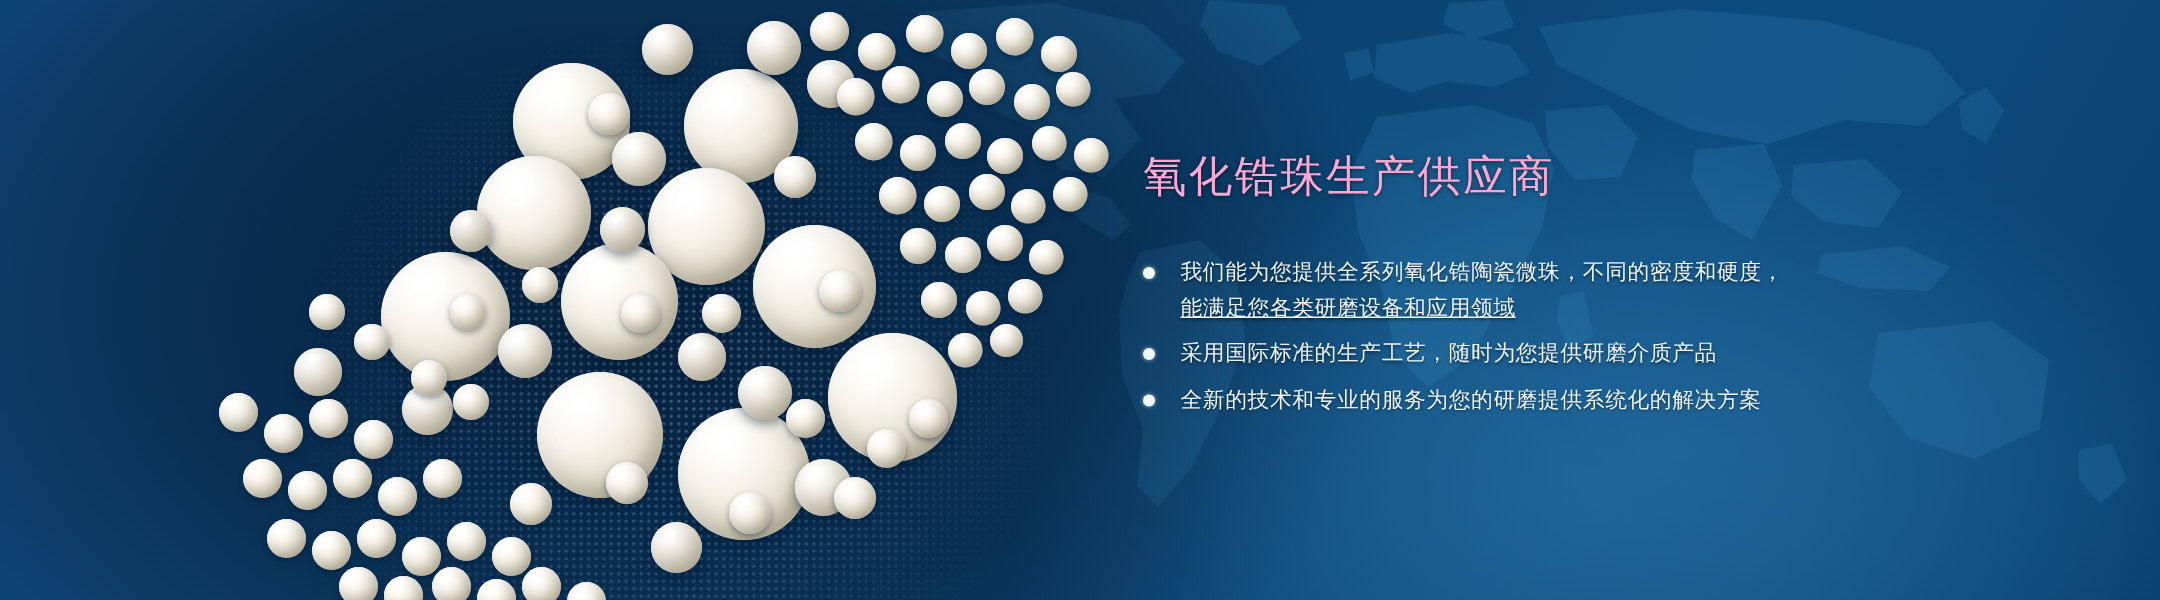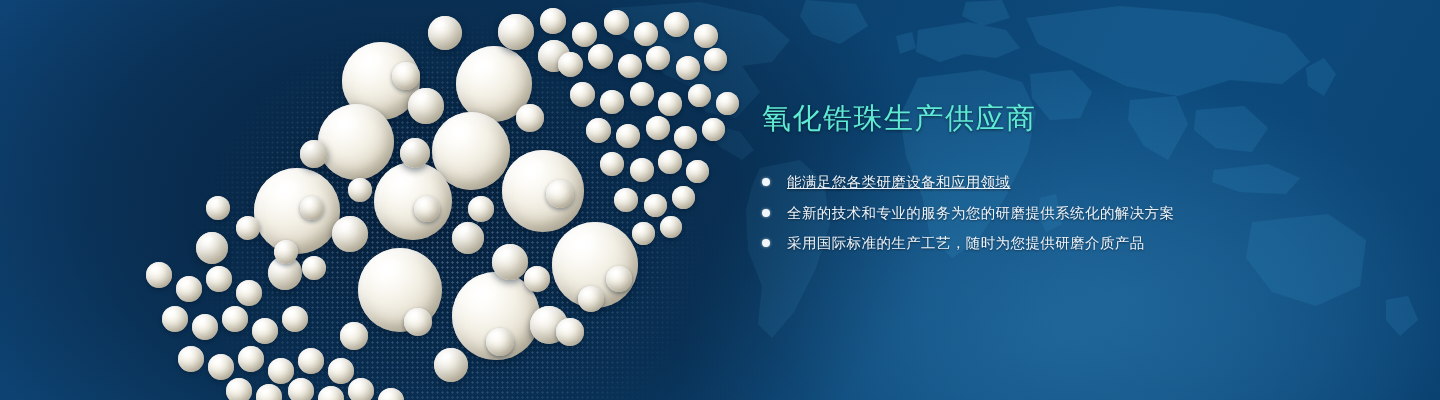--- a/index.html
+++ b/index.html
@@ -73,21 +73,21 @@
   #copy{
     position:absolute;
     left:762px;top:100px;
     width:520px;
   }
   #headline{
     margin:0;
     font-size:29px;
     font-weight:400;
     letter-spacing:1.5px;
-    color:#5eead4;
+    color:#f9a8d4;
     line-height:1.28;
     text-shadow:0 1px 3px rgba(0,0,0,.55);
     white-space:nowrap;
   }
   #bullets{
     list-style:none;
     margin:34px 0 0 0;padding:0;
   }
   #bullets li{
     position:relative;
@@ -262,26 +262,27 @@
     <div class="bead sm" style="left:300px;top:196px;width:24px;height:24px;"></div>
     <div class="bead sm" style="left:524px;top:266px;width:26px;height:26px;"></div>
   </div>
 
   <div id="copy">
     <h1 id="headline">氧化锆珠生产供应商</h1>
 
     <ul id="bullets">
       <li>
         <span class="dot"></span>
+        <span>我们能为您提供全系列氧化锆陶瓷微珠，不同的密度和硬度，</span>
         <span class="l2">能满足您各类研磨设备和应用领域</span>
+      </li>
+      <li>
+        <span class="dot"></span>
+        <span>采用国际标准的生产工艺，随时为您提供研磨介质产品</span>
       </li>
       <li>
         <span class="dot"></span>
         <span>全新的技术和专业的服务为您的研磨提供系统化的解决方案</span>
       </li>
-      <li>
-        <span class="dot"></span>
-        <span>采用国际标准的生产工艺，随时为您提供研磨介质产品</span>
-      </li>
     </ul>
   </div>
 
 </div>
 
 </body></html>

